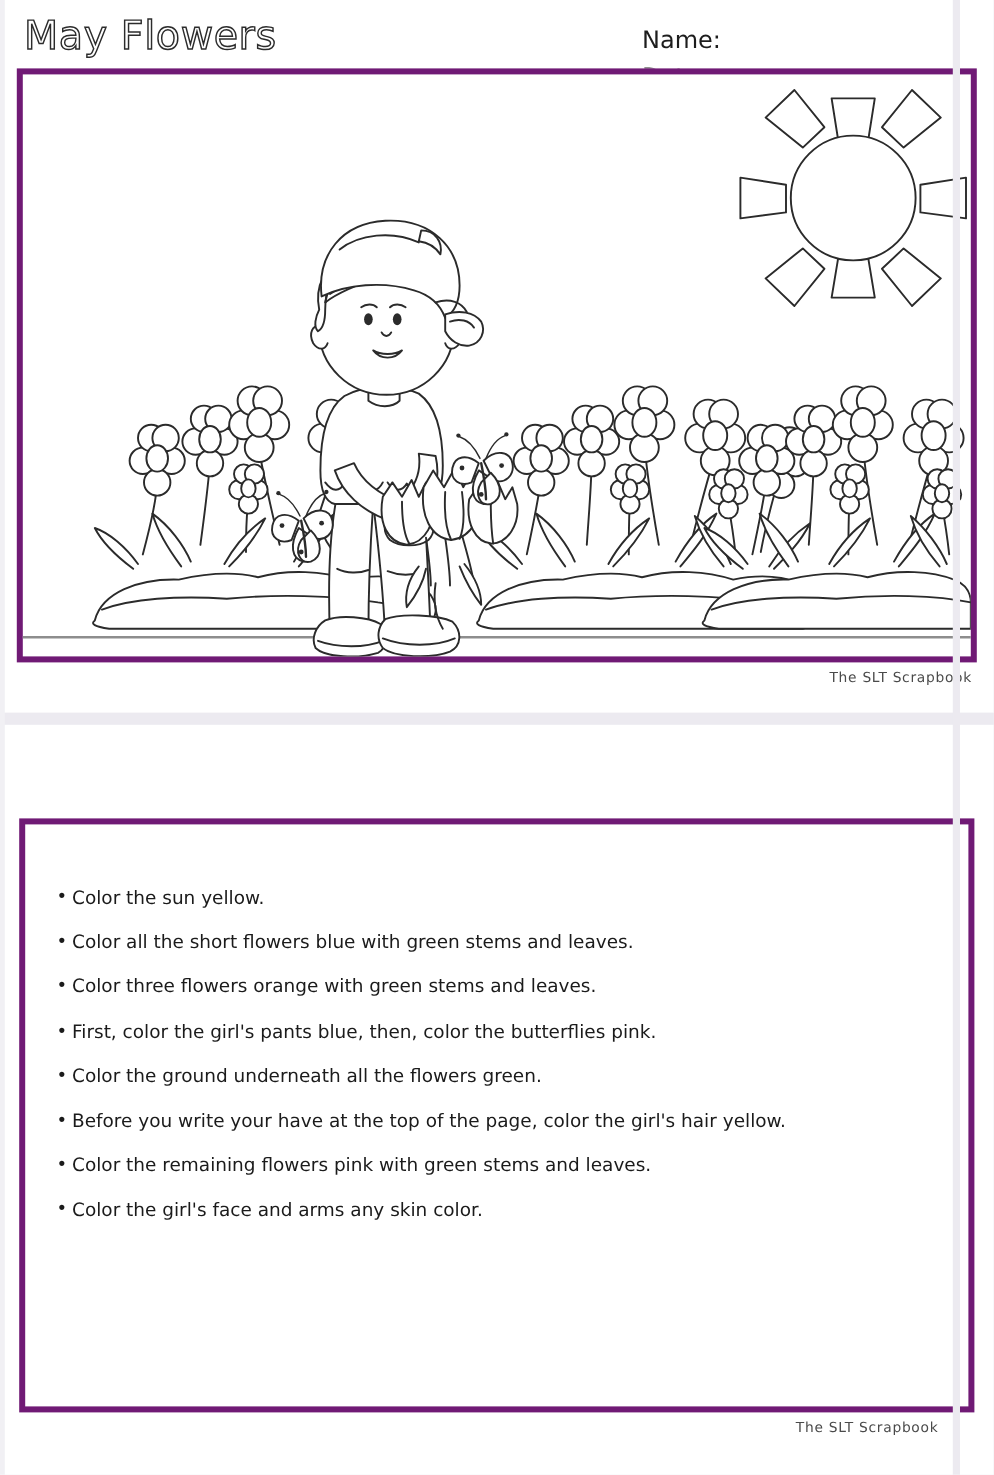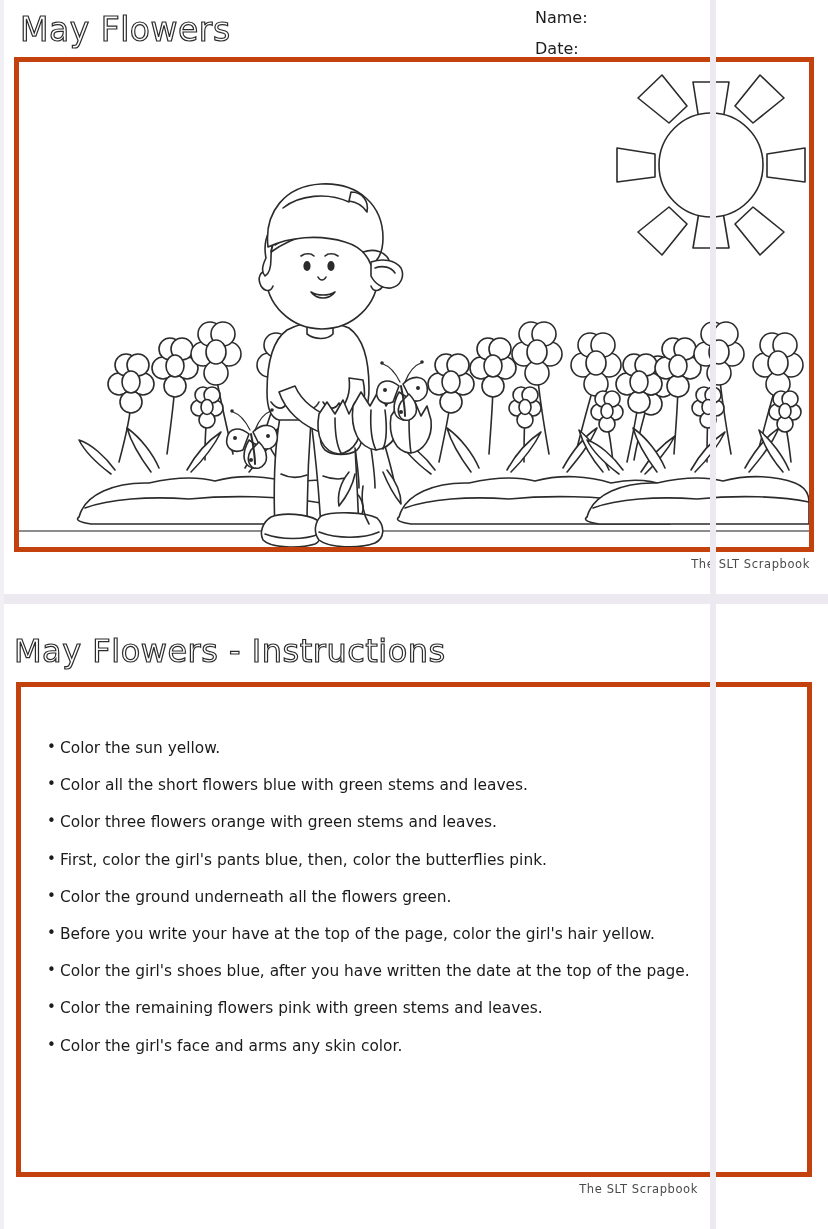--- a/index.html
+++ b/index.html
@@ -7,21 +7,21 @@
     padding: 0;
     background: #e9e9ee;
   }
   body {
     width: 828px;
     height: 1229px;
     font-family: "Liberation Sans", sans-serif;
     overflow: hidden;
   }
   .doc {
-    width: 716px;
+    width: 800px;
     height: 1229px;
     position: relative;
     background: #eceaf0;
   }
 
   
   .page {
     position: absolute;
     left: 0;
     width: 828px;
@@ -74,33 +74,33 @@
   }
   .title-p2 {
     left: 14px;
     top: 632px;
     font-size: 32px;
   }
 
   .namedate {
     position: absolute;
     left: 535px;
-    top: 2px;
+    top: 18px;
     font-family: "DejaVu Sans", sans-serif;
-    font-size: 16px;
+    font-size: 20px;
     color: #1d1d1d;
     line-height: 31px;
   }
   .namedate div { white-space: nowrap; }
 
   
   .frame {
     position: absolute;
     box-sizing: border-box;
-    border: 5px solid #c2410c;
+    border: 5px solid #701a75;
     background: #ffffff;
   }
   .frame-art {
     left: 14px;
     top: 57px;
     width: 800px;
     height: 495px;
   }
   .frame-instructions {
     left: 16px;
@@ -537,31 +537,29 @@
       </svg>
     </div>
 
     <div class="credit credit-1">The SLT Scrapbook</div>
   </div>
 
   <div class="page-sep"></div>
 
   <div class="page page-2"></div>
 
-  <div class="title-outline title-p2">May Flowers - Instructions</div>
 
   <div class="frame frame-instructions">
     <ul class="inst-list">
       <li class="inst-item">Color the sun yellow.</li>
       <li class="inst-item">Color all the short flowers blue with green stems and leaves.</li>
       <li class="inst-item">Color three flowers orange with green stems and leaves.</li>
       <li class="inst-item">First, color the girl's pants blue, then, color the butterflies pink.</li>
       <li class="inst-item">Color the ground underneath all the flowers green.</li>
       <li class="inst-item">Before you write your have at the top of the page, color the girl's hair yellow.</li>
-      <li class="inst-item">Color the girl's shoes blue, after you have written the date at the top of the page.</li>
       <li class="inst-item">Color the remaining flowers pink with green stems and leaves.</li>
       <li class="inst-item">Color the girl's face and arms any skin color.</li>
     </ul>
   </div>
 
   <div class="credit credit-2">The SLT Scrapbook</div>
 
   <div class="page-edge-left"></div>
   <div class="page-edge-right"></div>
 

